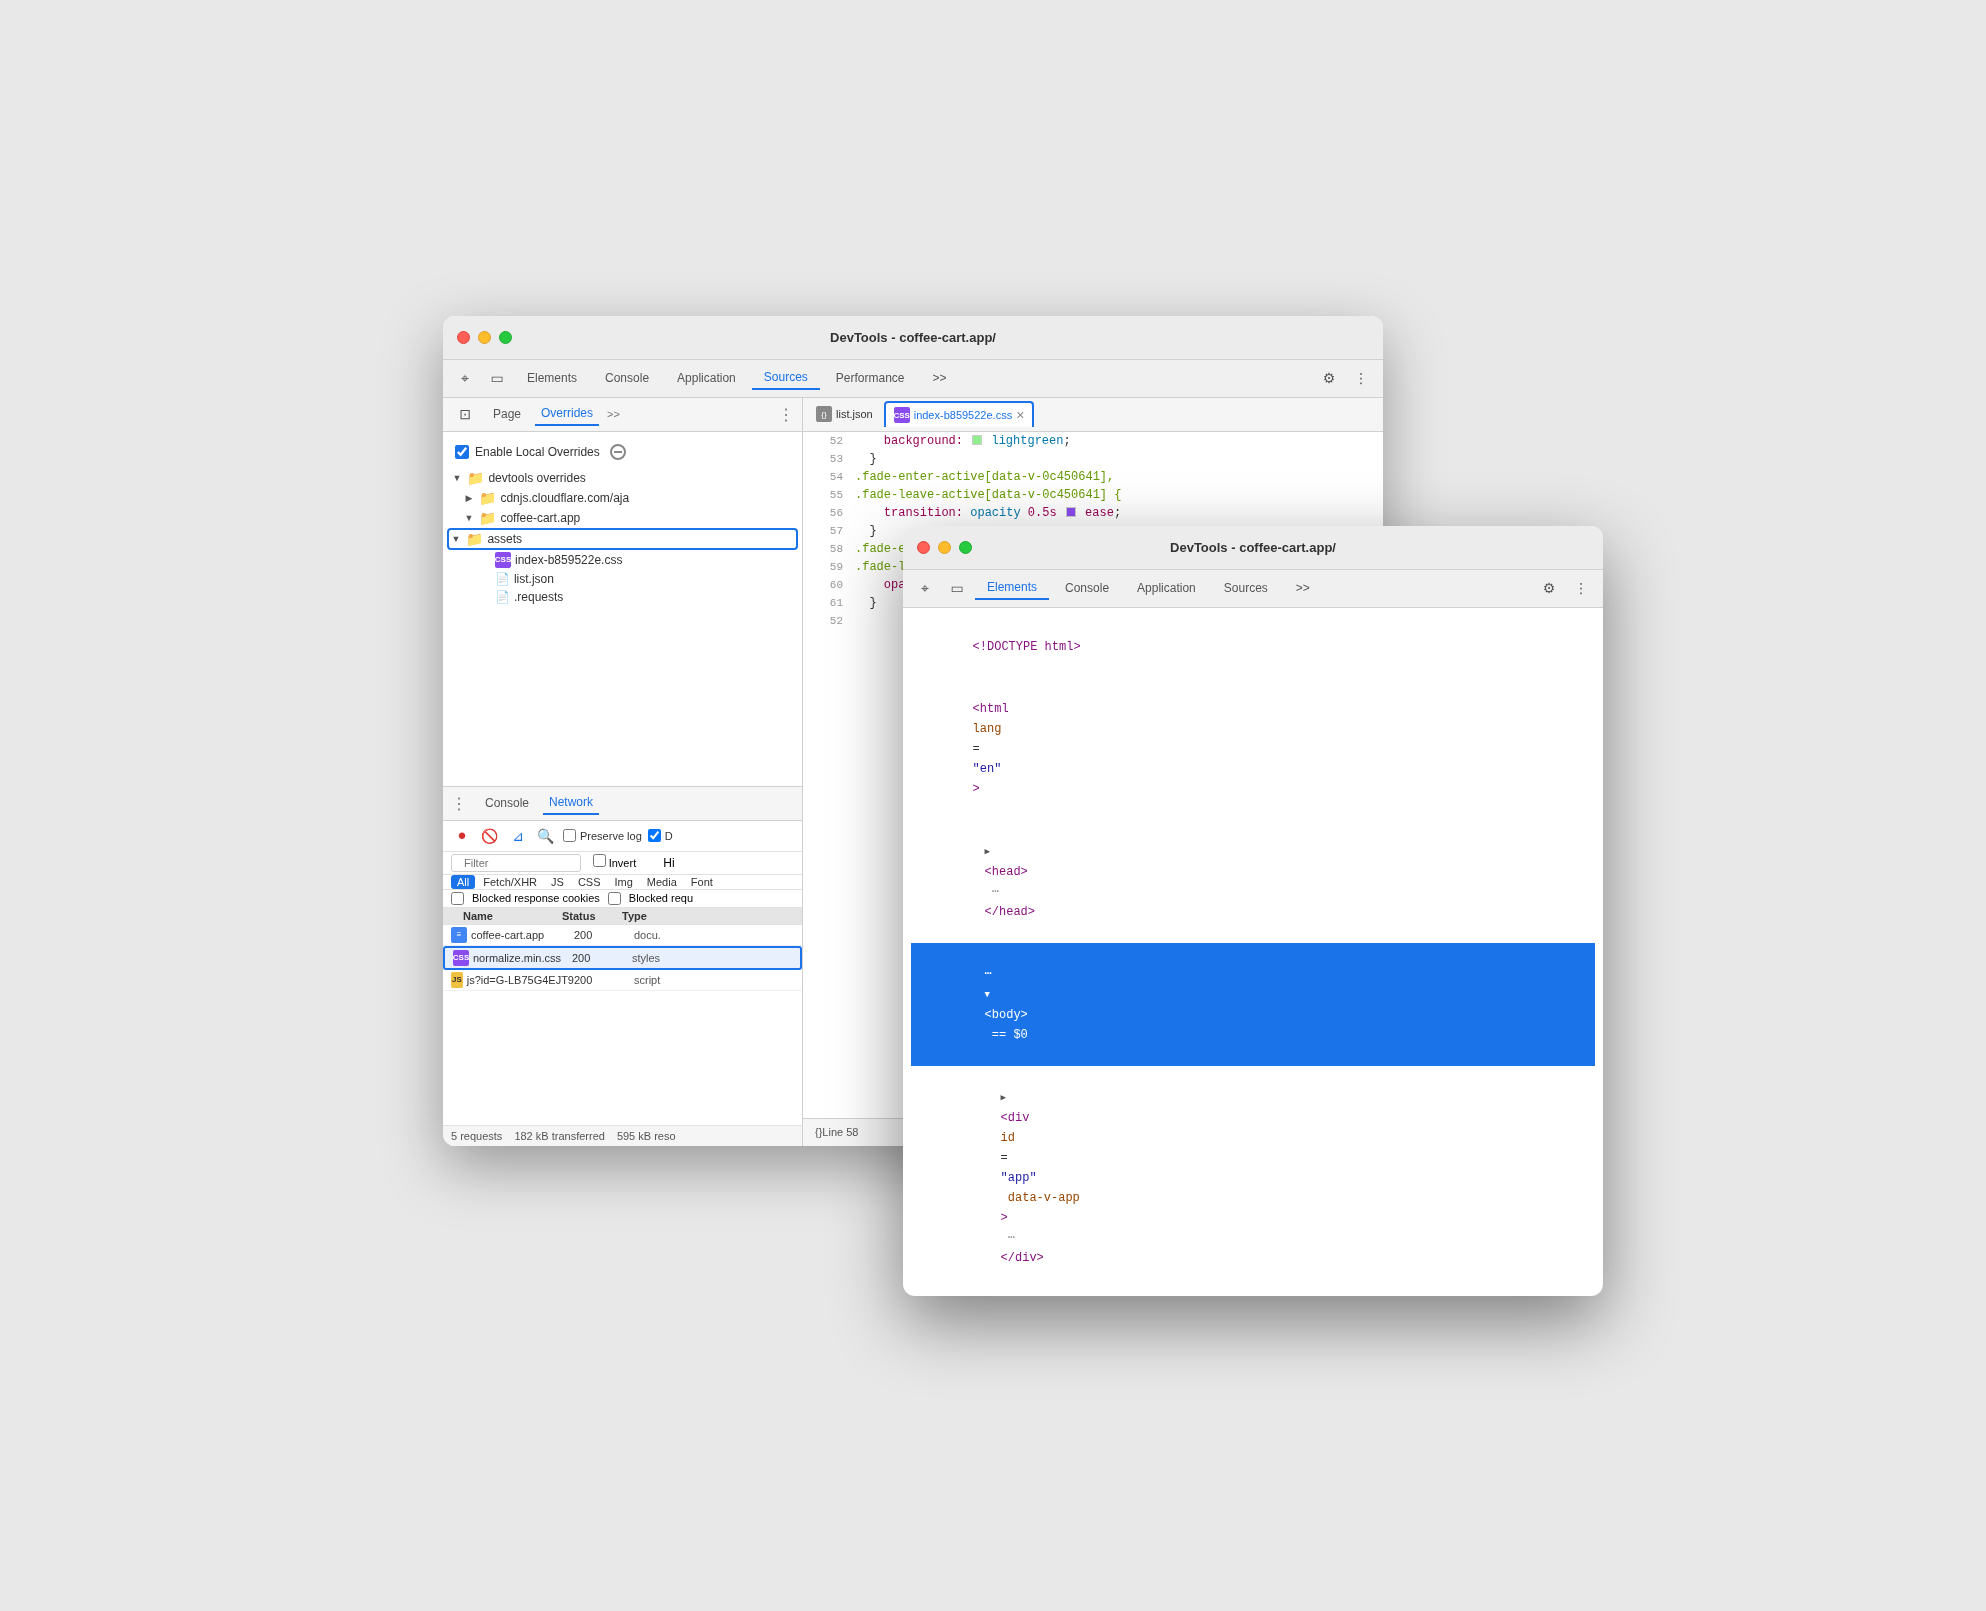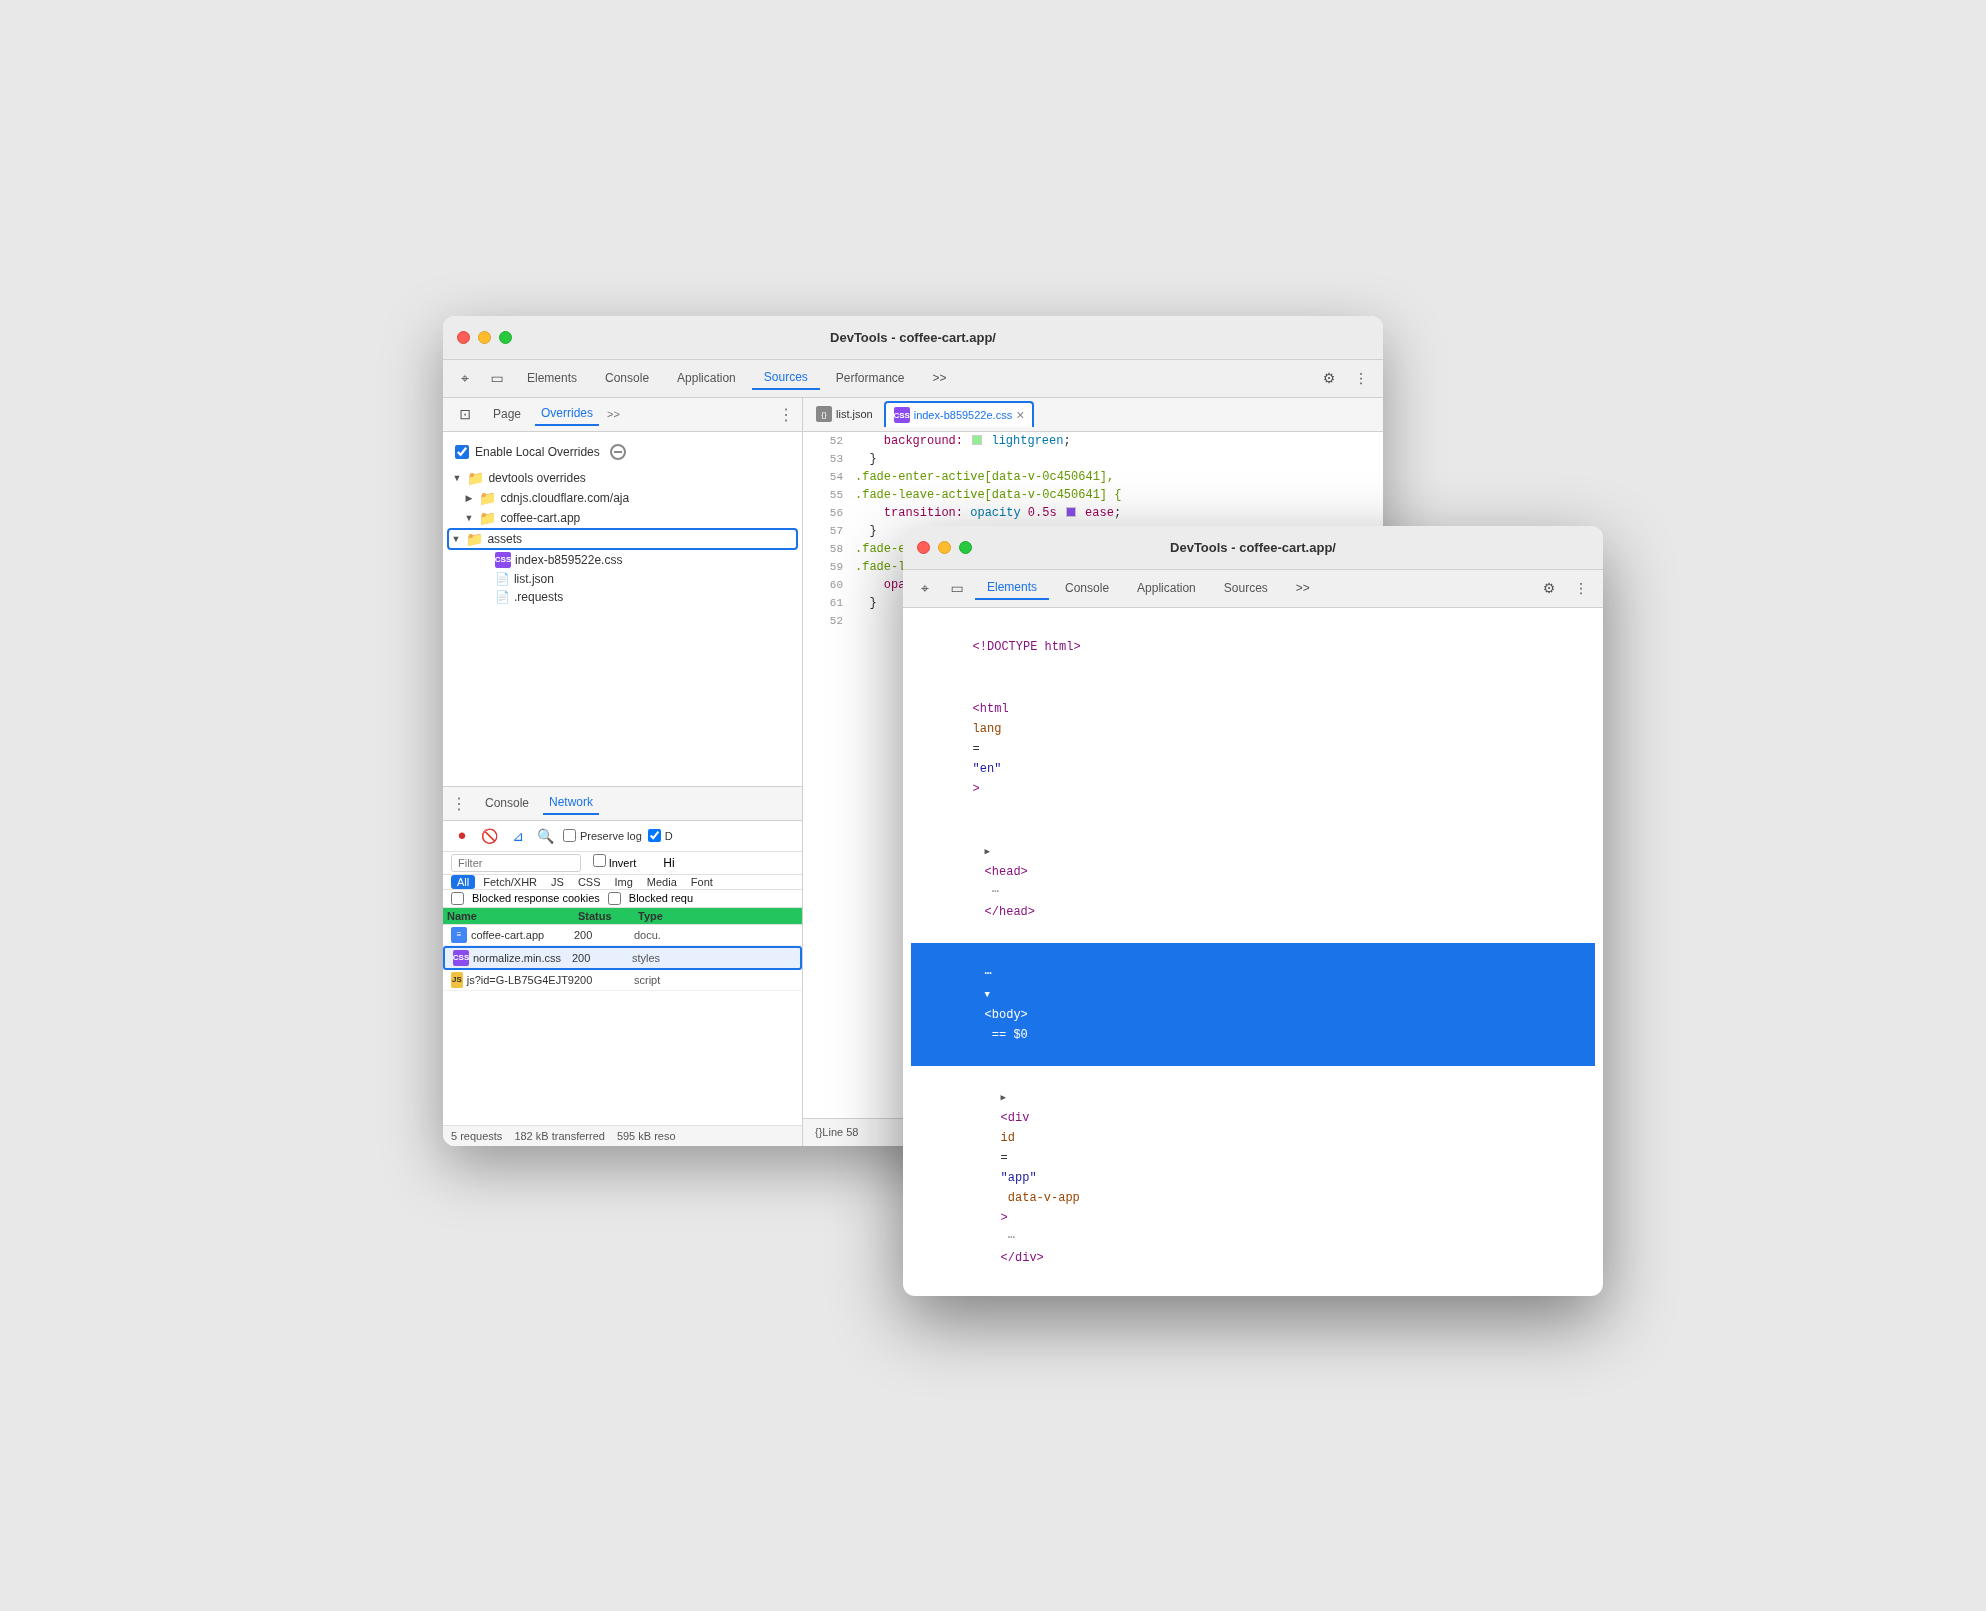--- a/index.html
+++ b/index.html
@@ -285,21 +285,21 @@
       display: flex;
       align-items: center;
       gap: 4px;
       font-size: 11px;
       color: #333;
     }
 
     .filter-input {
       border: 1px solid #d0d0d0;
       border-radius: 3px;
-      padding: 2px 6px;
+      padding: 2px 12px;
       font-size: 11px;
       width: 130px;
       background: #fff;
     }
 
     .filter-types {
       display: flex;
       gap: 2px;
       padding: 0 8px;
       border-bottom: 1px solid #e0e0e0;
@@ -331,26 +331,26 @@
 
     .network-table {
       flex: 1;
       overflow-y: auto;
       background: #fff;
     }
 
     .network-header-row {
       display: grid;
       grid-template-columns: 1fr 60px 80px 80px;
-      padding: 2px 4px;
+      padding: 2px 20px;
       border-bottom: 1px solid #e0e0e0;
       font-size: 11px;
       font-weight: 600;
       color: #333;
-      background: #22c55e;
+      background: #e5e5e5;
     }
 
     .network-row {
       display: grid;
       grid-template-columns: 1fr 60px 80px 80px;
       padding: 2px 8px;
       border-bottom: 1px solid #f0f0f0;
       font-size: 11px;
       color: #333;
       align-items: center;

